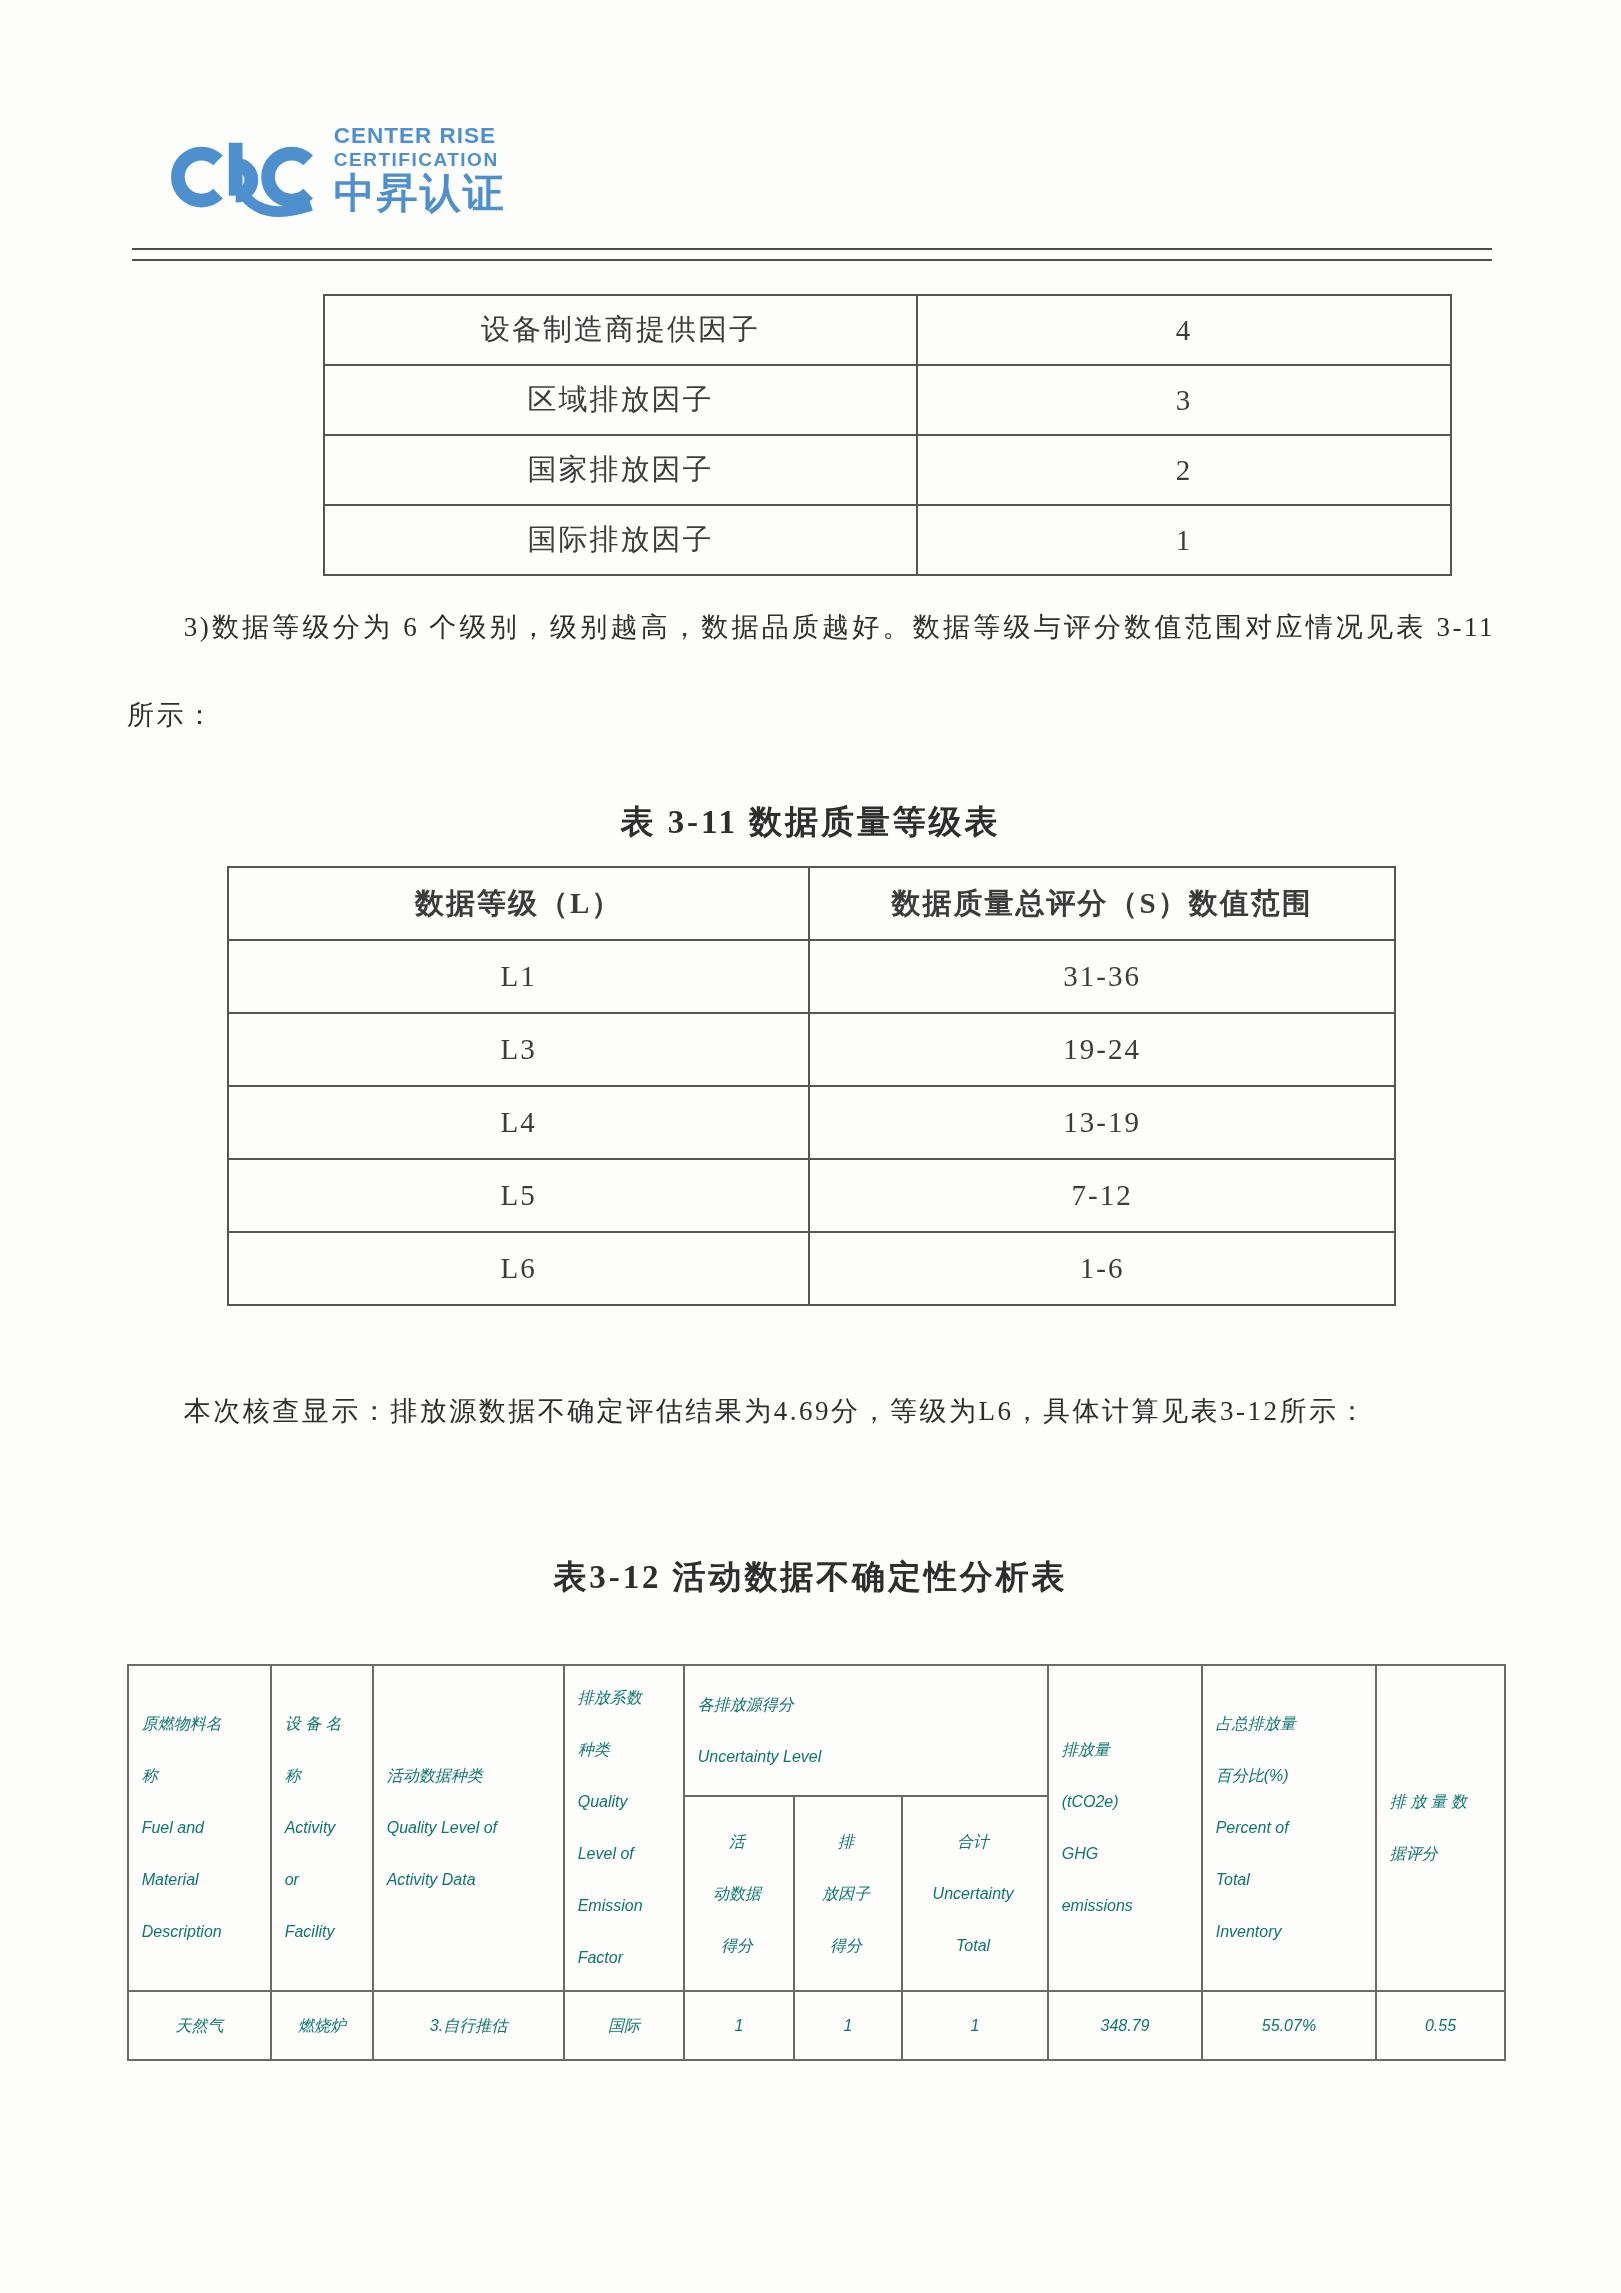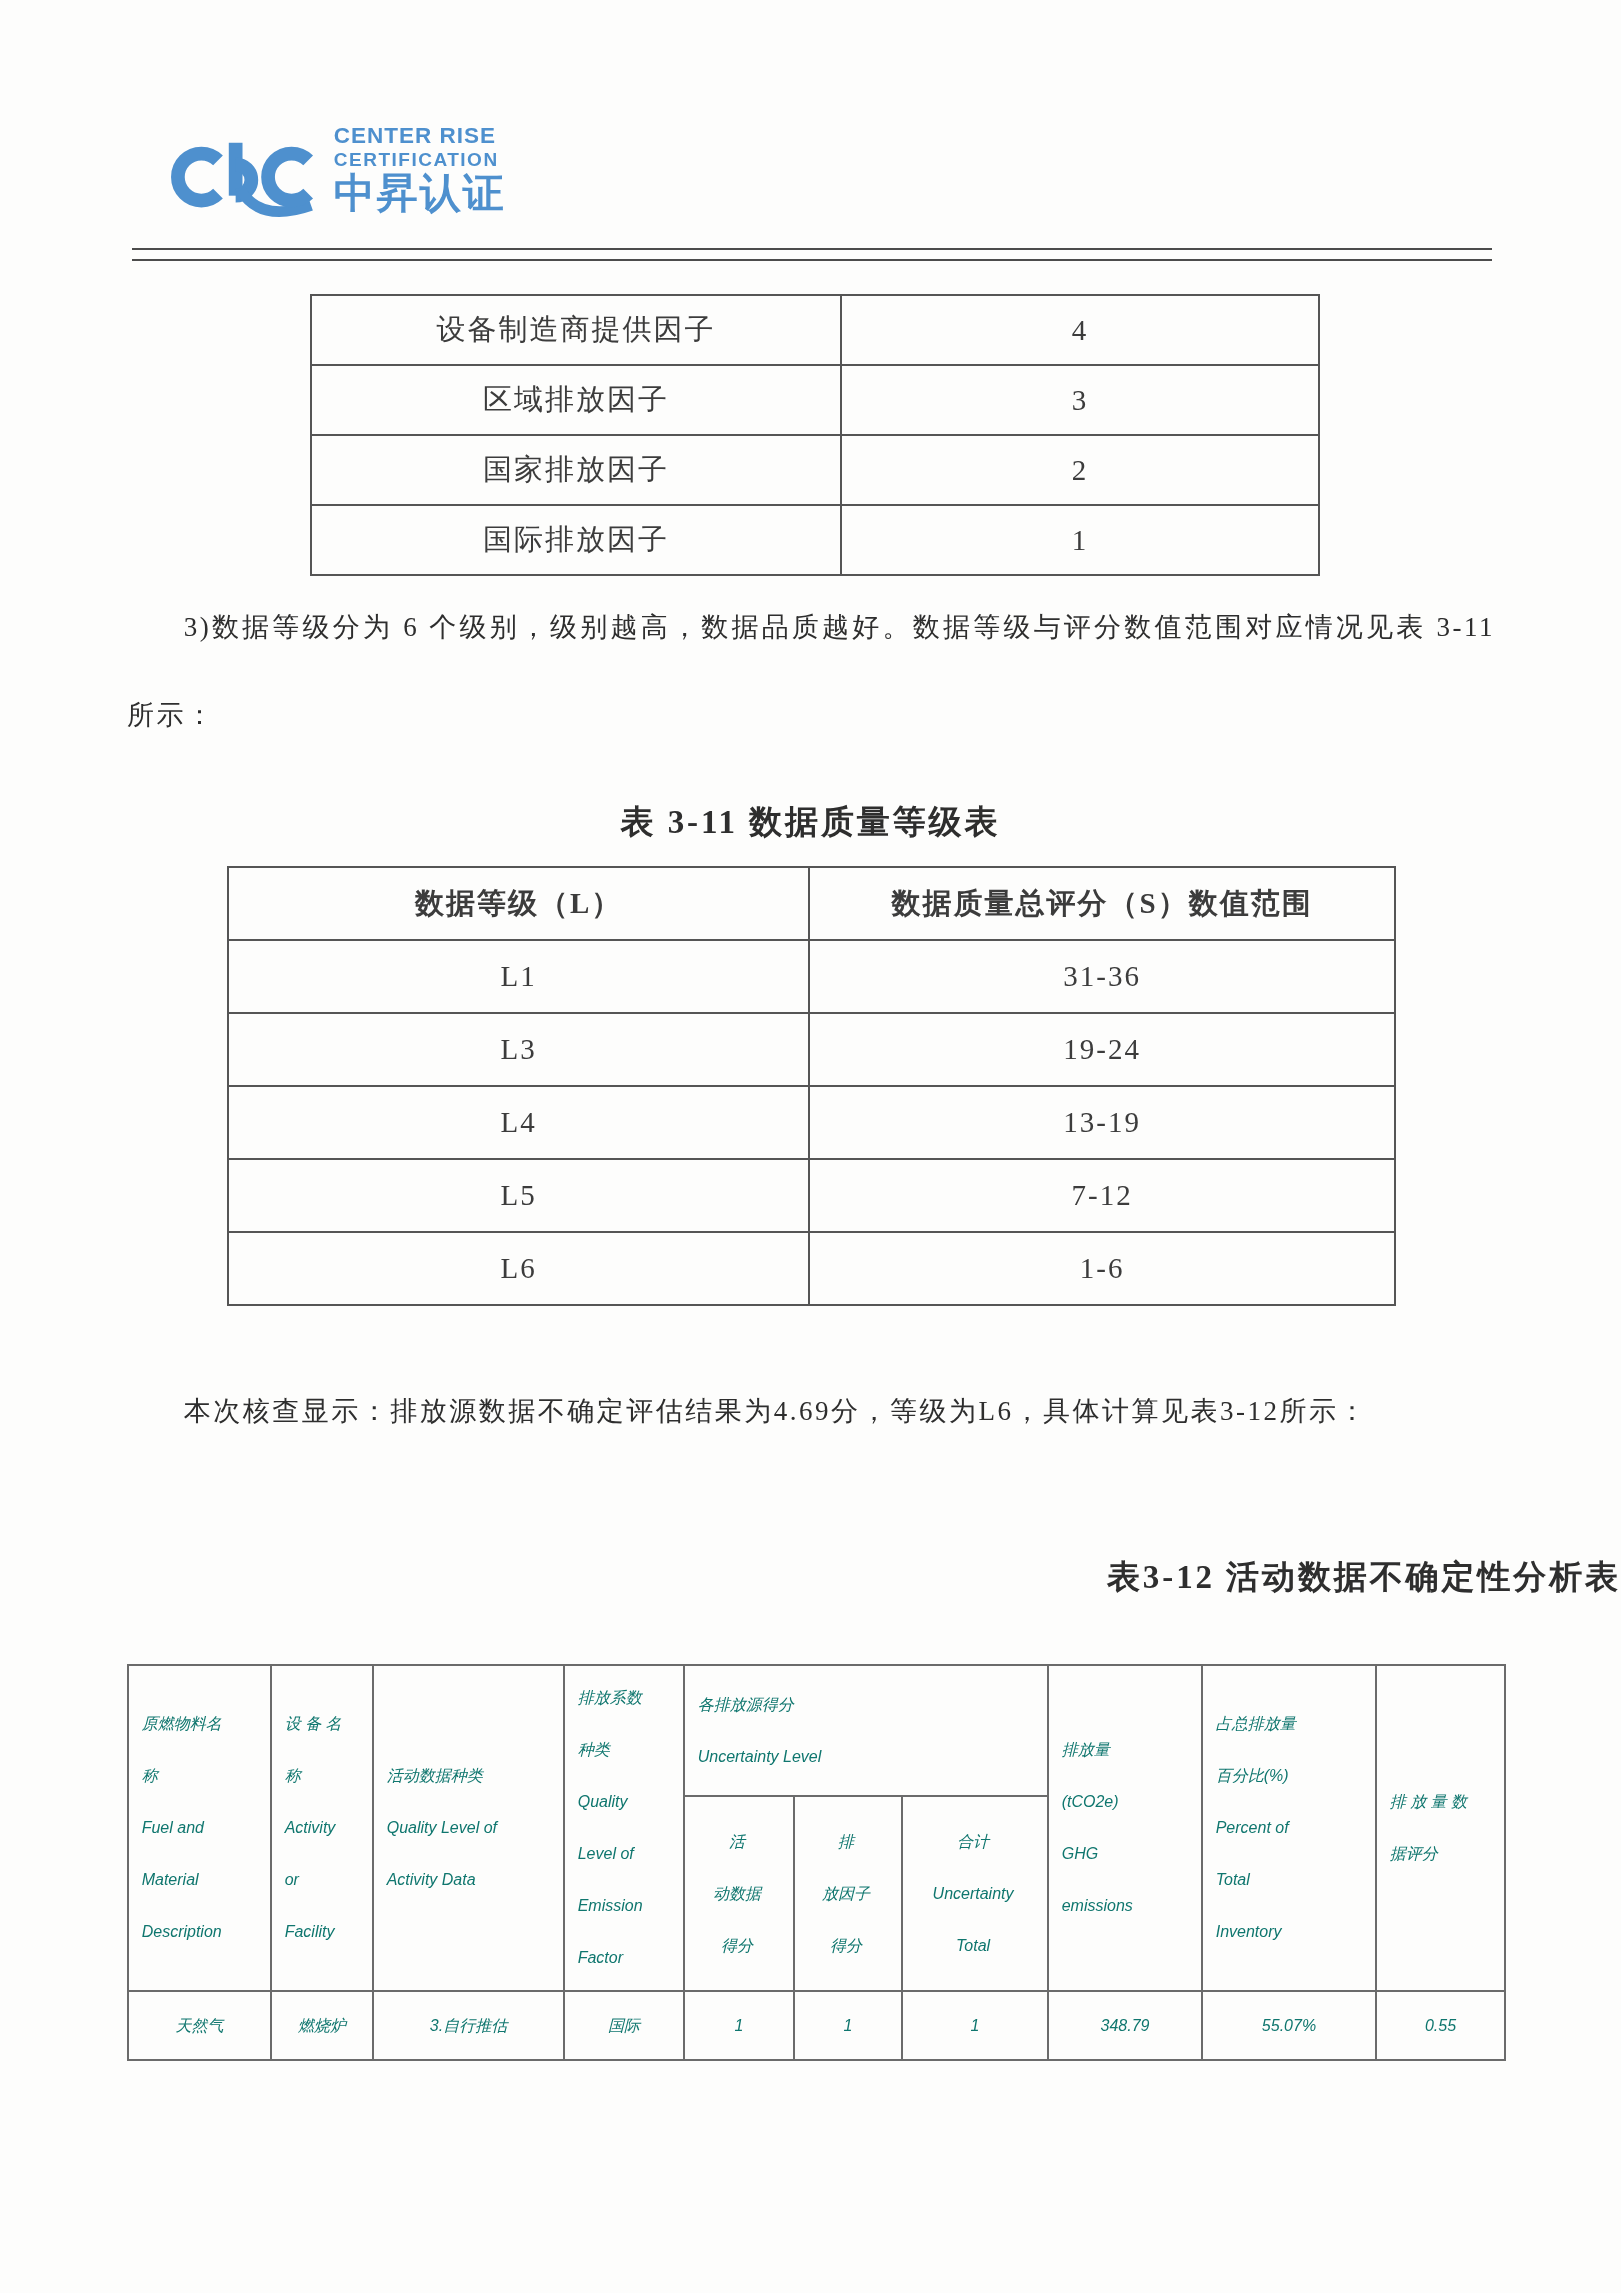--- a/index.html
+++ b/index.html
@@ -15,33 +15,33 @@
   .wm3{font-weight:bold;font-size:41px;margin-top:3.9px;letter-spacing:2px;}
 
   
   .rule{position:absolute;left:132px;top:248px;width:1360px;height:8.8px;
         border-top:2.9px solid #4c4c4c;border-bottom:2.9px solid #4c4c4c;}
 
   table{border-collapse:collapse;table-layout:fixed;}
   td{border:2px solid #555;overflow:hidden;}
 
   
-  .t1{position:absolute;left:310px;top:294px;width:1010px;border-radius:32px;}
+  .t1{position:absolute;left:323px;top:294px;width:1129px;border-radius:32px;}
   .t1 tr{height:70px;}
   .t1 td,.t2 td{text-align:center;vertical-align:middle;font-size:29px;color:#3c3c3c;letter-spacing:2px;}
 
   .para{position:absolute;left:127px;width:1368px;margin:0;font-size:27px;color:#2e2e2e;
         line-height:88px;text-indent:2.1em;text-align:justify;letter-spacing:2.5px;}
   .p1{top:583px;}
   .p2{top:1367px;}
 
   .ttl{position:absolute;left:0;width:1621px;margin:0;text-align:center;
        font-size:33px;font-weight:bold;color:#2e2e2e;letter-spacing:2.9px;}
   .ttl1{top:800px;}
-  .ttl2{top:1555px;text-align:right;}
+  .ttl2{top:1555px;}
 
   .t2{position:absolute;left:227px;top:866px;width:1169px;}
   .t2 tr{height:73px;}
   .t2 tr.hd td{font-weight:bold;}
 
   
   .t3{position:absolute;left:127px;top:1664px;width:1377px;font-family:"Liberation Sans","DejaVu Sans",sans-serif;}
   .t3 td{border:2px solid #6b6b6b;color:#0f766e;font-size:16px;font-style:italic;}
   .t3 .hcell{white-space:pre-line;line-height:52px;text-align:left;vertical-align:middle;padding:5.9px 7.8px 5.9px 12.7px;}
   .t3 .group{vertical-align:middle;}

